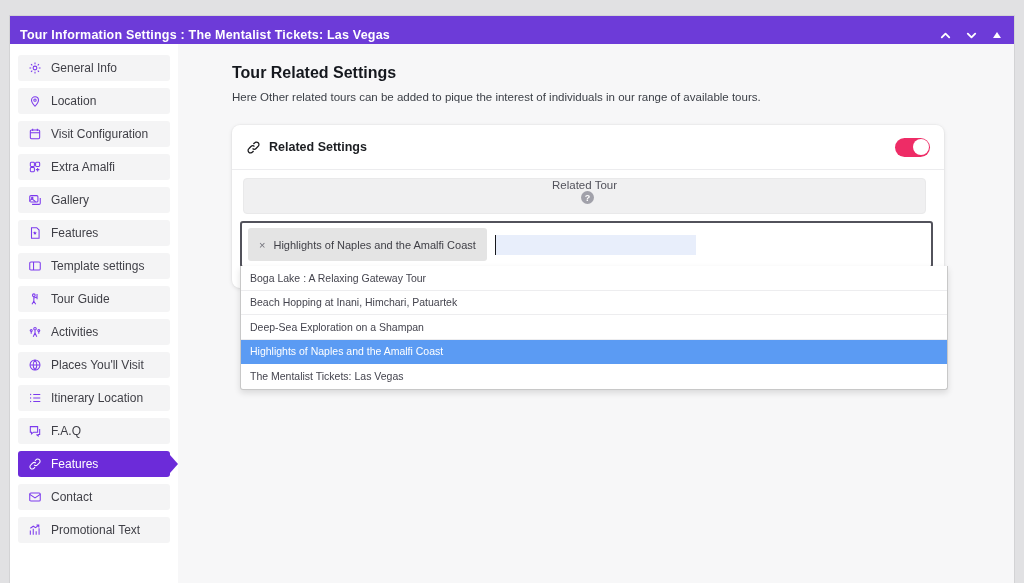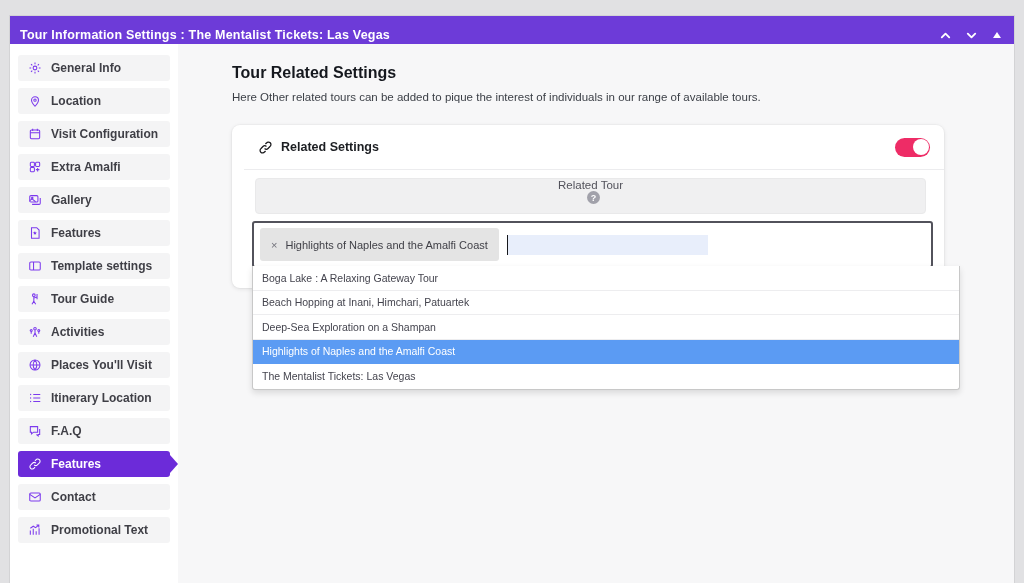--- a/index.html
+++ b/index.html
@@ -27,21 +27,21 @@
   
   .sidebar {
     position:absolute; left:0; top:28px; bottom:0; width:168px;
     background:#ffffff; padding:11px 8px 0 8px; overflow:hidden;
   }
   .side-item {
     position:relative;
     display:flex; align-items:center; gap:9px;
     height:26px; margin-bottom:7px; padding:0 10px;
     background:#f4f4f5; border-radius:3px;
-    color:#3f3f46; font-size:12px; cursor:pointer;font-weight:bold;
+    color:#3f3f46; font-size:12px; cursor:pointer;
   }
   .side-item .s-icon { color:#7c3aed; width:14px; height:14px; flex:0 0 14px; display:flex; }
   .side-item .s-icon svg { width:14px; height:14px; }
   .side-item.active { background:#6c2bd9; color:#ffffff; }
   .side-item.active .s-icon { color:#ffffff; }
   .side-item.active::after {
     content:""; position:absolute; right:-8px; top:50%; transform:translateY(-50%);
     width:0; height:0;
     border-top:9px solid transparent; border-bottom:9px solid transparent;
     border-left:8px solid #6c2bd9;
@@ -50,21 +50,21 @@
   .content {
     position:absolute; left:168px; top:28px; right:0; bottom:0;
     background:#f7f7f8; padding:20px 48px 0 54px;
   }
   .page-title { font-size:16px; font-weight:bold; color:#15181e; margin-bottom:9px; }
   .page-subtitle { font-size:11.5px; color:#3b3f46; margin-bottom:22px; }
   
   .card {
     width:712px; background:#ffffff; border-radius:8px;
     box-shadow:0 1px 4px rgba(0,0,0,0.10), 0 0 0 1px rgba(0,0,0,0.02);
-    padding-bottom:20px; position:relative;padding-left:12px;
+    padding-bottom:20px; position:relative;
   }
   .card-header {
     display:flex; align-items:center; height:44px; padding:0 14px;
   }
   .card-header .link-ico { width:15px; height:15px; color:#18181b; margin-right:8px; display:flex; }
   .card-header .link-ico svg { width:15px; height:15px; }
   .card-header-title { font-size:12.5px; font-weight:bold; color:#1c1e22; }
   .toggle {
     margin-left:auto; width:35px; height:19px; border-radius:10px;
     background:#ee2c66; position:relative; cursor:pointer;

